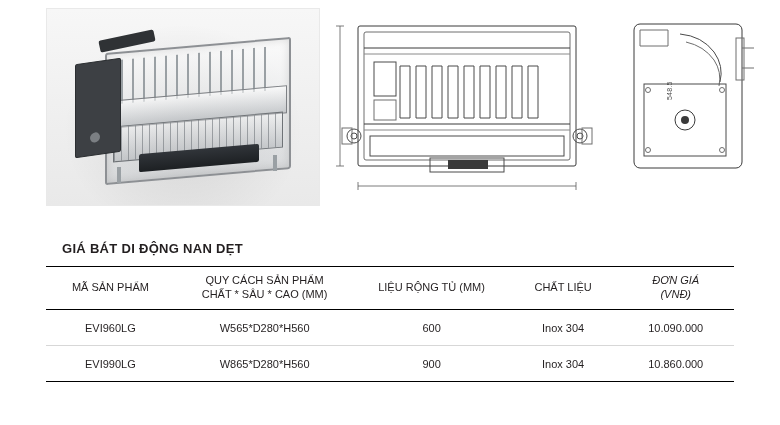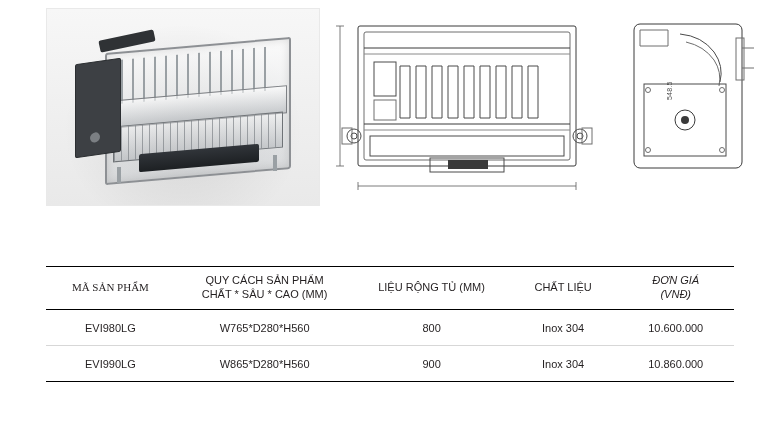--- a/index.html
+++ b/index.html
@@ -212,21 +212,21 @@
     padding: 2px 4px;
     font-weight: normal;
   }
   .spec-table tbody tr td {
     border-top: none;
     border-bottom: 1px solid #d7d7d7;
   }
   .spec-table tbody tr:last-child td {
     border-bottom: 1px solid #000;
   }
-  .col-code { width: 128px; font-family: Liberation Serif, serif; }
+  .col-code { width: 128px; }
   .col-spec { width: 180px; margin-top: 20px; }
   .col-cab  { width: 158px; }
   .col-mat  { width: 108px; }
   .col-price{ width: 114px; font-style: italic; }
 </style>
 </head>
 <body>
 
 <div class="page">
 
@@ -318,44 +318,45 @@
           <circle cx="102" cy="142" r="2.5" stroke="#6e6e6e"></circle>
           <line x1="122" y1="40" x2="134" y2="40" stroke="#6e6e6e"></line>
           <line x1="122" y1="60" x2="134" y2="60" stroke="#6e6e6e"></line>
           <rect x="116" y="30" width="8" height="42" stroke="#6e6e6e"></rect>
         </g>
       </svg>
     </div>
 
   </div>
 
+  <div class="doc-title">GIÁ BÁT DI ĐỘNG NAN DẸT</div>
 
   <table class="spec-table">
     <thead>
       <tr>
         <th class="col-code">MÃ SẢN PHẨM</th>
         <th class="col-spec">
           <div>QUY CÁCH SẢN PHẨM</div>
           <div>CHẤT * SÂU * CAO (MM)</div>
         </th>
         <th class="col-cab">LIỆU RỘNG TỦ (MM)</th>
         <th class="col-mat">CHẤT LIỆU</th>
         <th class="col-price">
           <div>ĐƠN GIÁ</div>
           <div>(VNĐ)</div>
         </th>
       </tr>
     </thead>
     <tbody>
       <tr>
-        <td>EVI980LG</td>
-        <td>W765*D280*H560</td>
-        <td>800</td>
+        <td>EVI960LG</td>
+        <td>W565*D280*H560</td>
+        <td>600</td>
         <td>Inox 304</td>
-        <td>10.600.000</td>
+        <td>10.090.000</td>
       </tr>
       <tr>
         <td>EVI990LG</td>
         <td>W865*D280*H560</td>
         <td>900</td>
         <td>Inox 304</td>
         <td>10.860.000</td>
       </tr>
     </tbody>
   </table>

